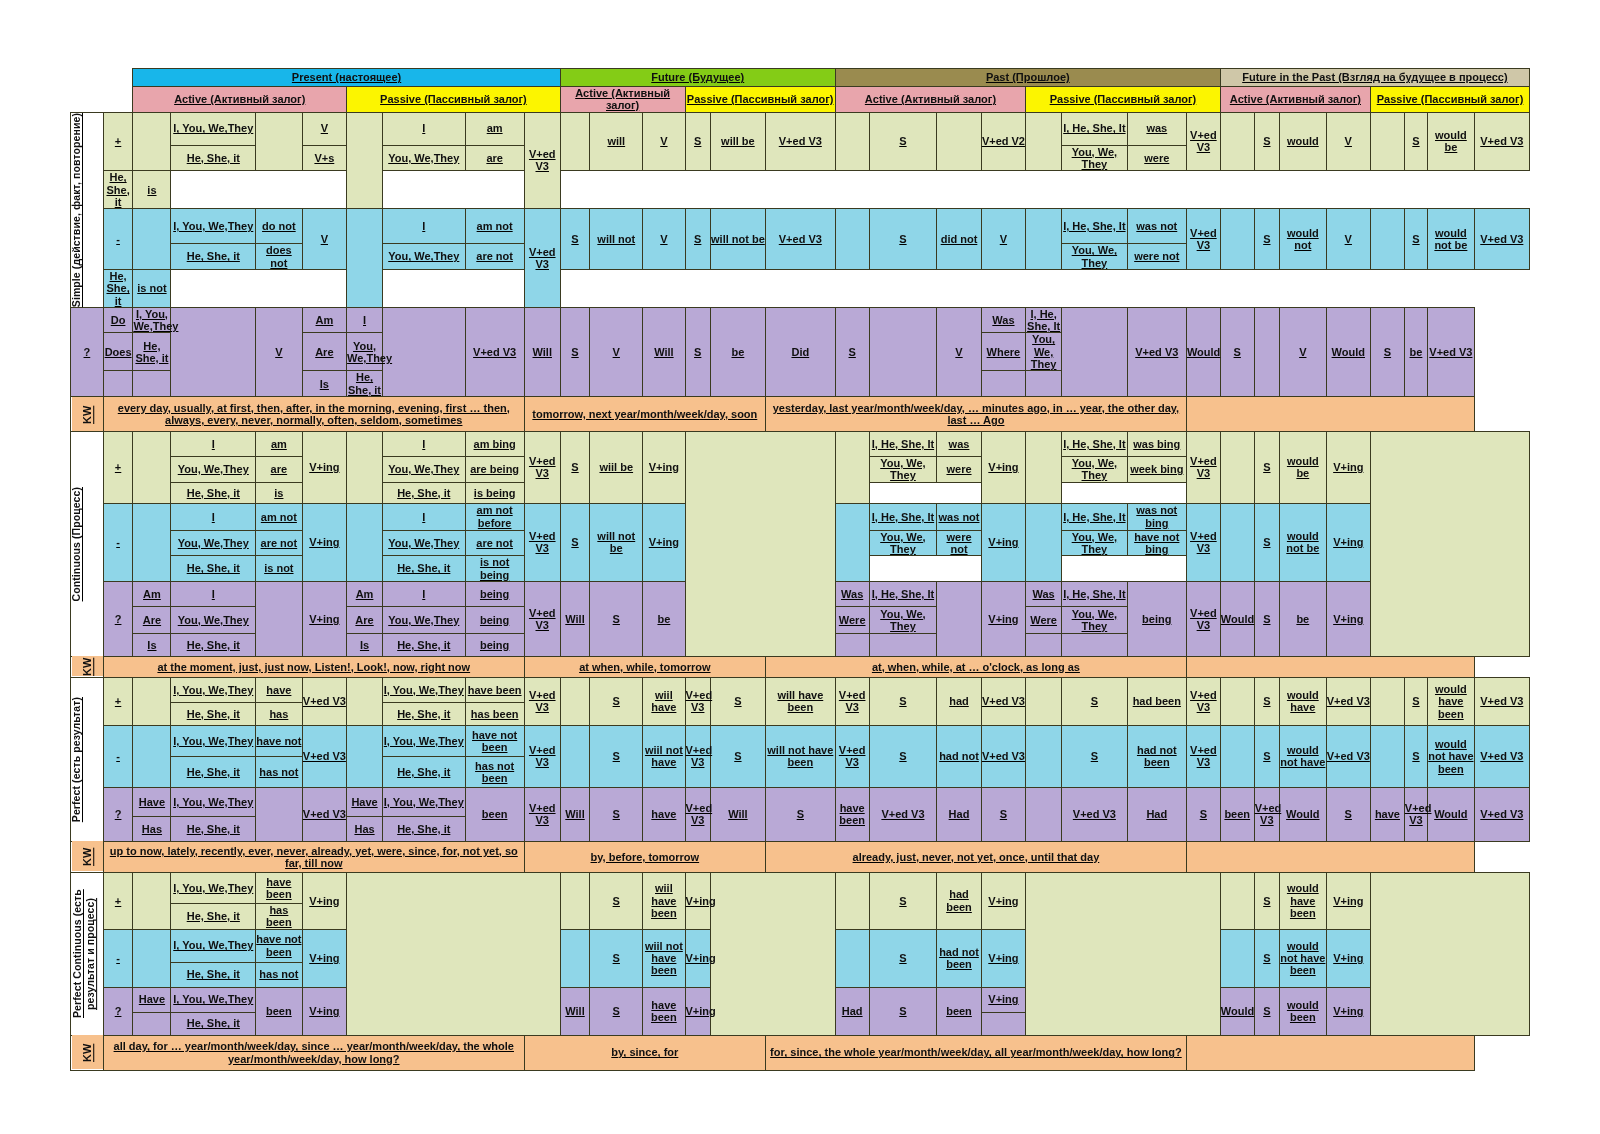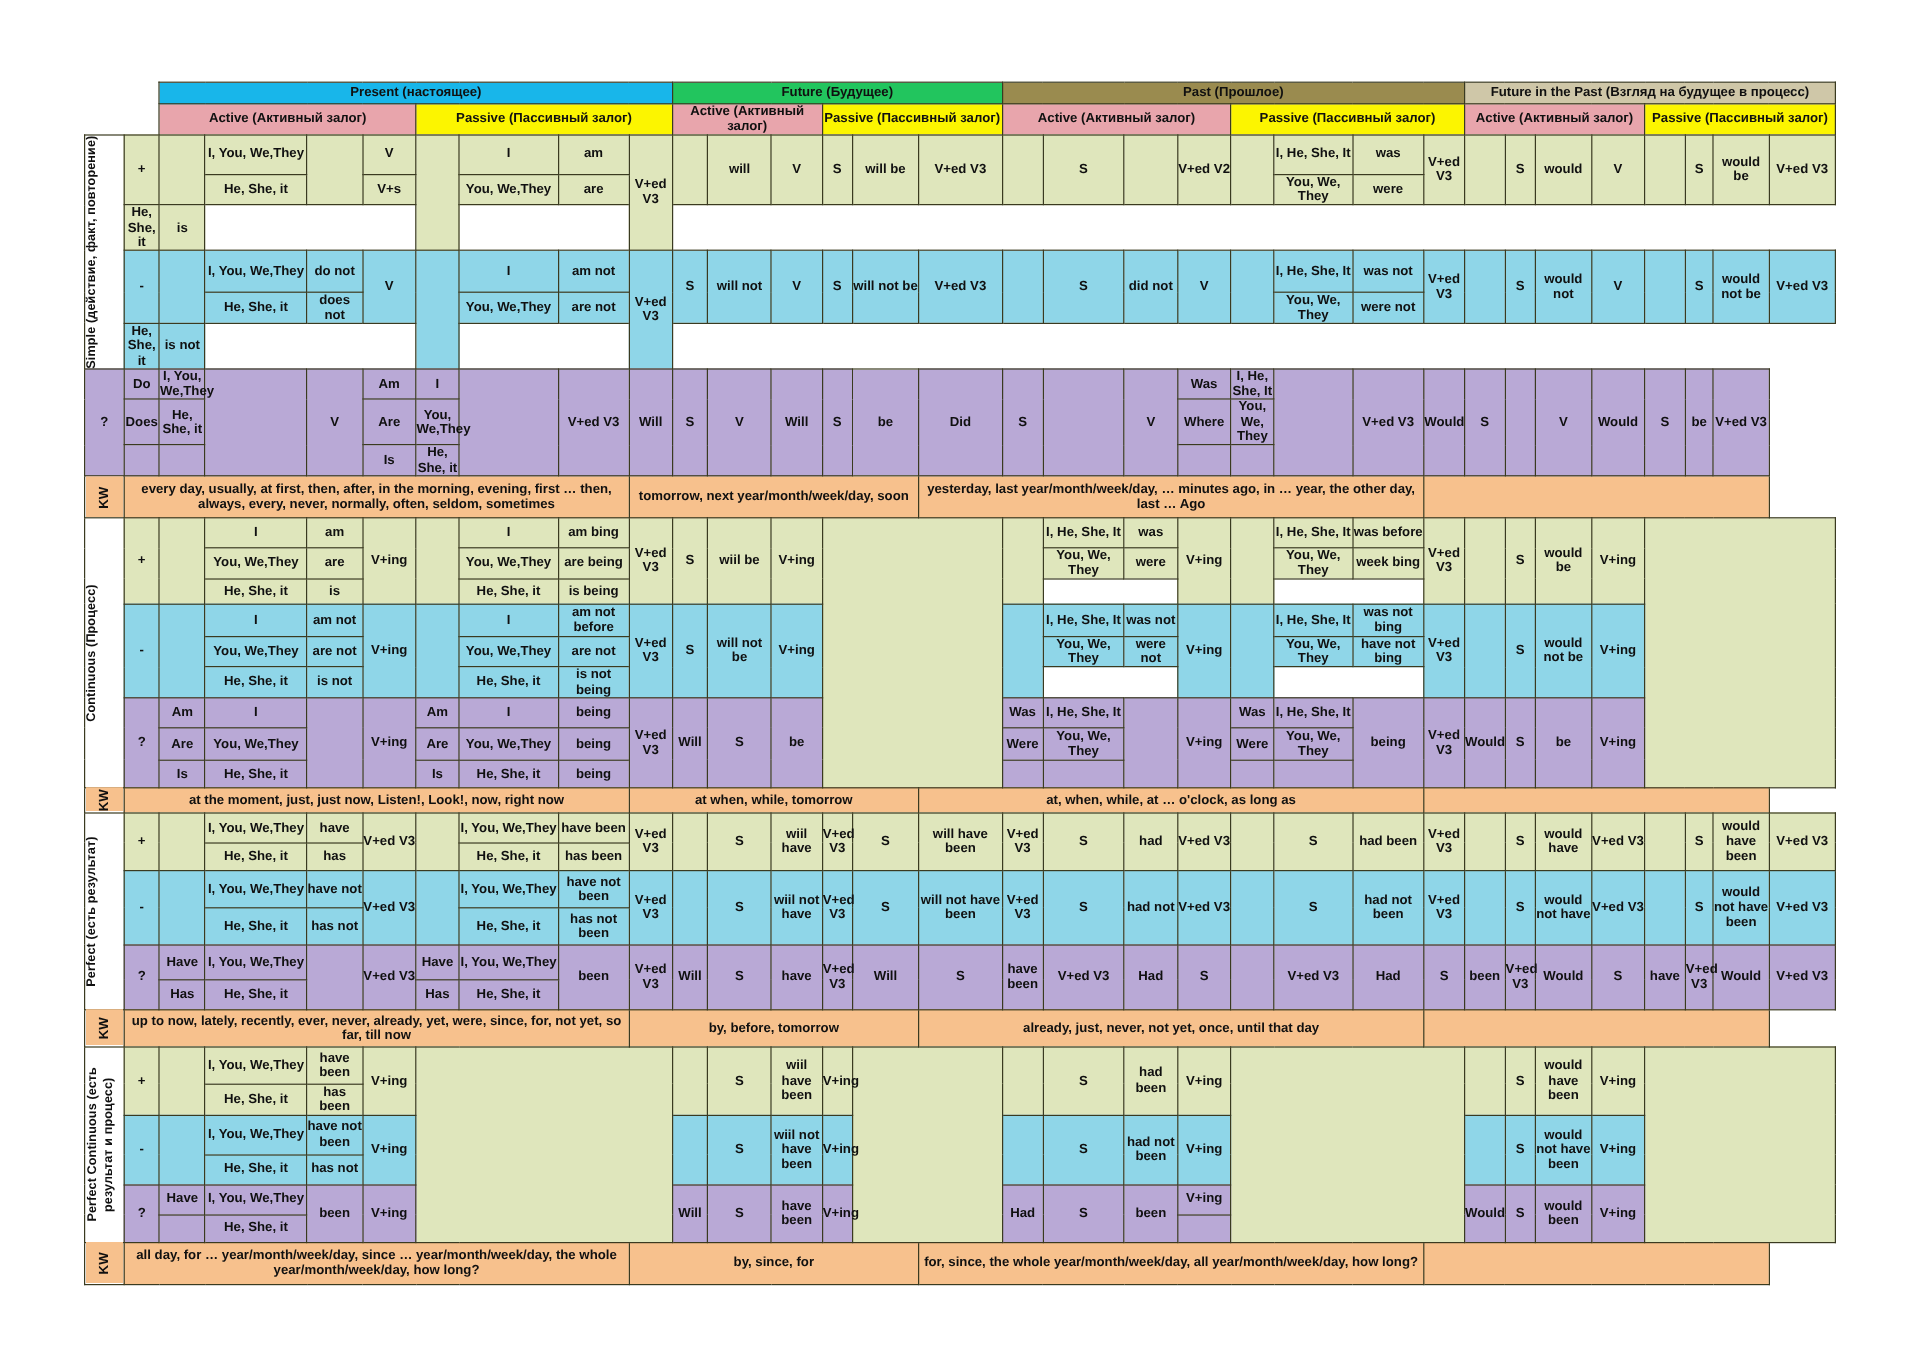--- a/index.html
+++ b/index.html
@@ -1,29 +1,29 @@
 <!DOCTYPE html>
 <html><head>
 <meta charset="utf-8">
 <style>
   html,body{margin:0;padding:0;background:#ffffff;}
   body{font-family:"Liberation Sans","DejaVu Sans",sans-serif;}
   #page{position:relative;width:1600px;height:1134px;background:#ffffff;overflow:hidden;}
-  table.grid{border-collapse:collapse;table-layout:fixed;}
+  table.grid{border-collapse:collapse;table-layout:fixed;text-decoration:underline;}
   .grid td{border:1px solid #3a3a20;padding:0;text-align:center;vertical-align:middle;
            font-size:11px;font-weight:bold;color:#101010;line-height:1.12;}
 
   
   .c-green   {background:#dfe6bc;}
   .c-blue    {background:#8fd6e8;}
   .c-purple  {background:#b9a9d6;}
   .c-orange  {background:#f7c18d;}
   .c-white   {background:#ffffff;}
   .h-present {background:#18b6ea;}
-  .h-future  {background:#22c55e;}
+  .h-future  {background:#84cc16;}
   .h-past    {background:#9a8b4f;}
   .h-fip     {background:#cfc7a8;}
   .h-active  {background:#e8a5ac;}
   .h-passive {background:#fcf500;}
 
   .band{font-size:11px;font-weight:bold;color:#1a1a2e;height:17px;border:1px solid #2b2b1a;text-align:center;}
   .voice{font-size:10.5px;font-weight:bold;color:#1a1a3a;height:17px;border:1px solid #2b2b1a;text-align:center;}
 
   
   .sep-l{border-left:3px solid #101008;}
@@ -306,21 +306,21 @@
 
     <td class="c-green sep-t sep-l" rowspan="9" colspan="3"></td>
 
     <td class="c-green sep-t sep-l" rowspan="3"></td>
     <td class="c-green sep-t">I, He, She, It</td>
     <td class="c-green sep-t">was</td>
     <td class="c-green sep-t" rowspan="3">V+ing</td>
 
     <td class="c-green sep-t sep-l" rowspan="3"></td>
     <td class="c-green sep-t">I, He, She, It</td>
-    <td class="c-green sep-t">was before</td>
+    <td class="c-green sep-t">was bing</td>
     <td class="c-green sep-t tiny" rowspan="3">V+ed V3</td>
 
     <td class="c-green sep-t sep-l" rowspan="3"></td>
     <td class="c-green sep-t" rowspan="3">S</td>
     <td class="c-green sep-t" rowspan="3">would be</td>
     <td class="c-green sep-t" rowspan="3">V+ing</td>
 
     <td class="c-green sep-t sep-l sep-r" rowspan="9" colspan="4"></td>
   </tr>
   <tr>

